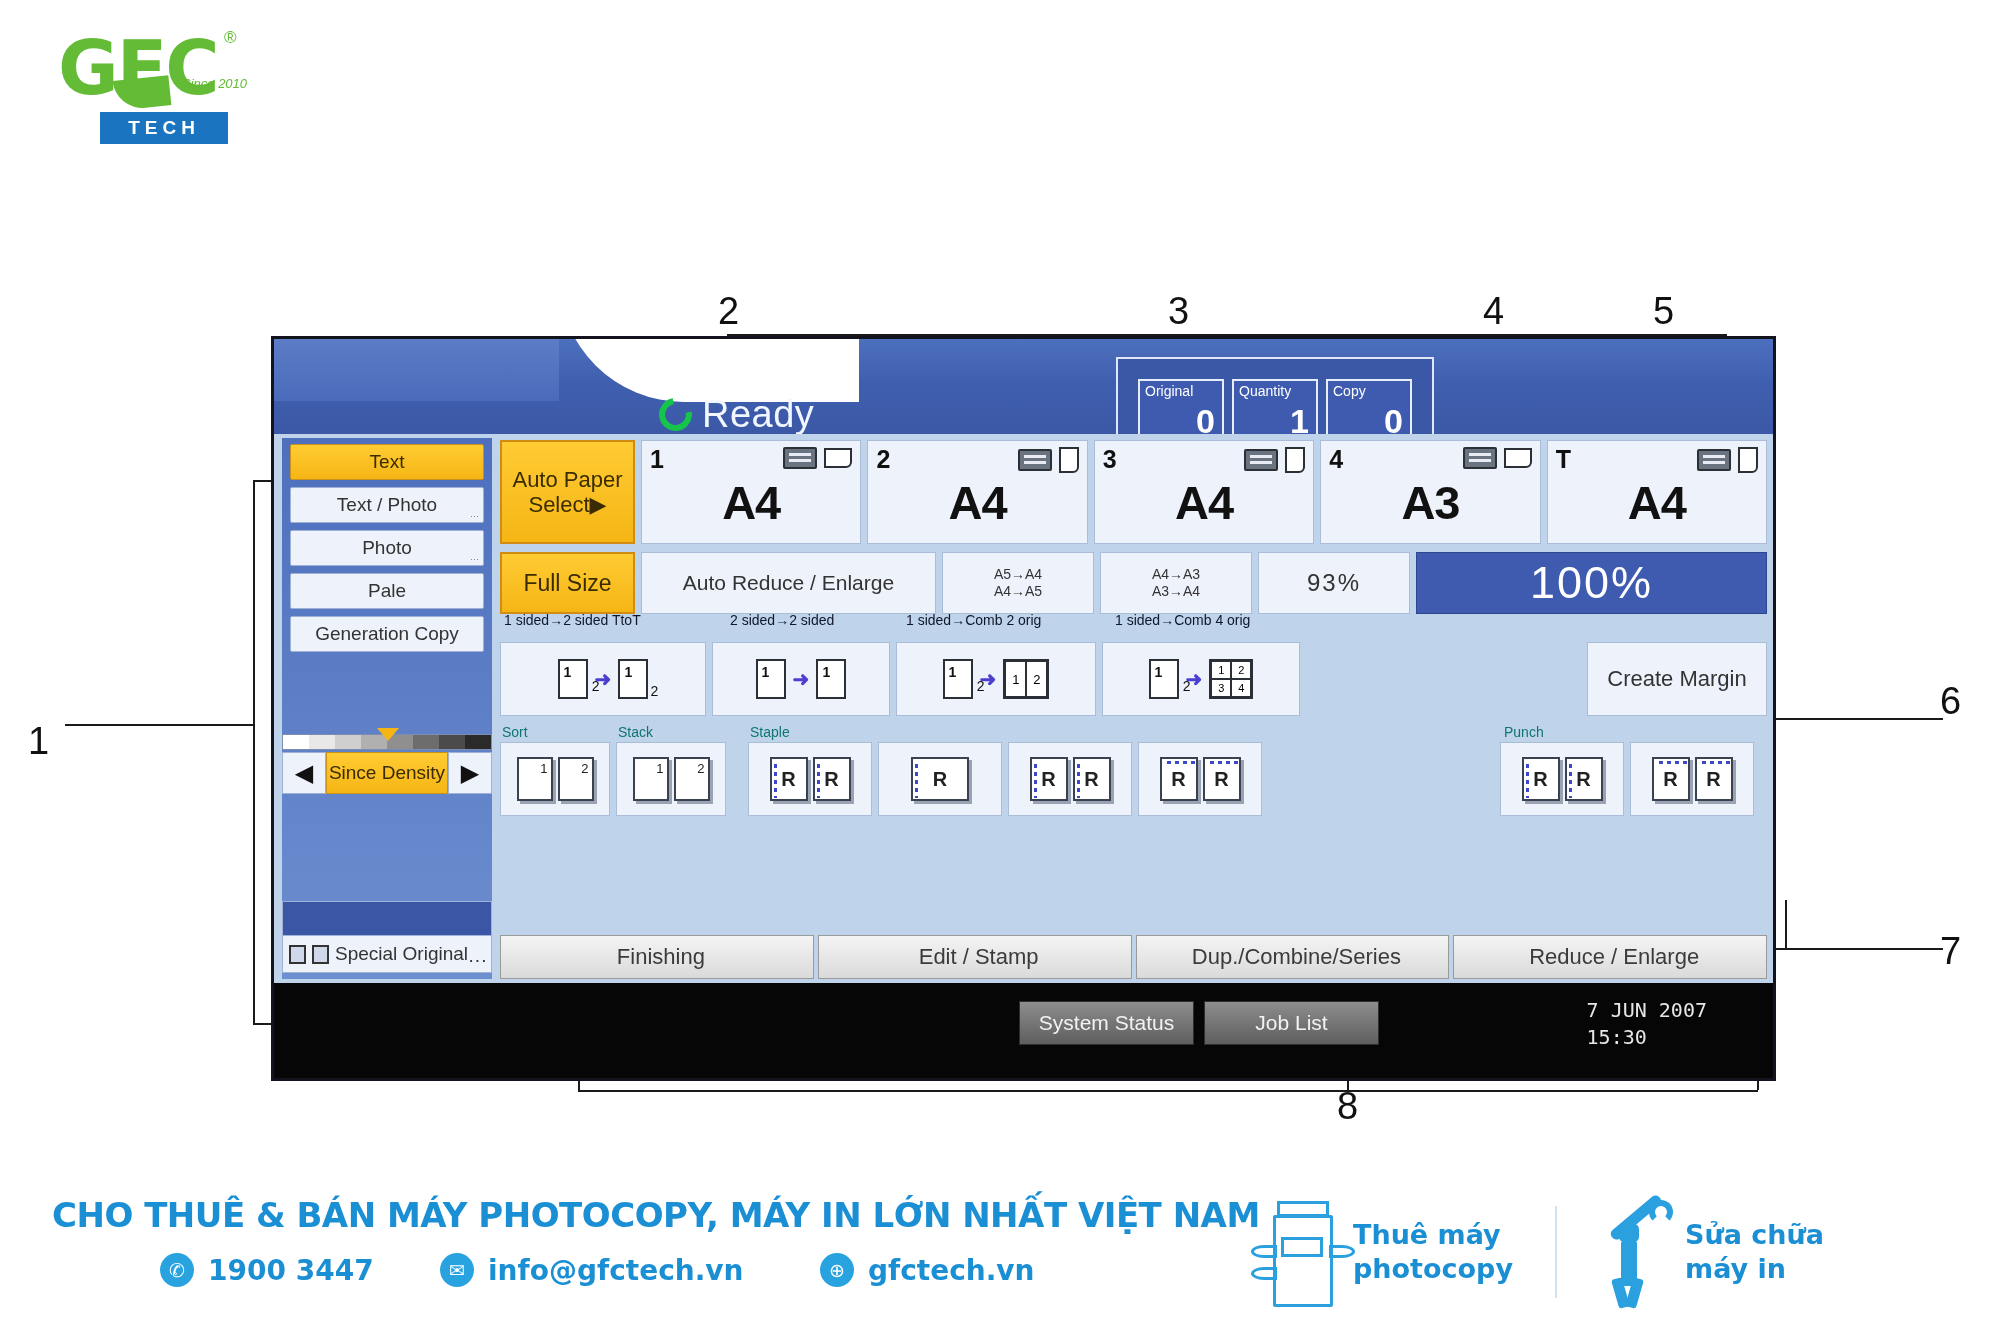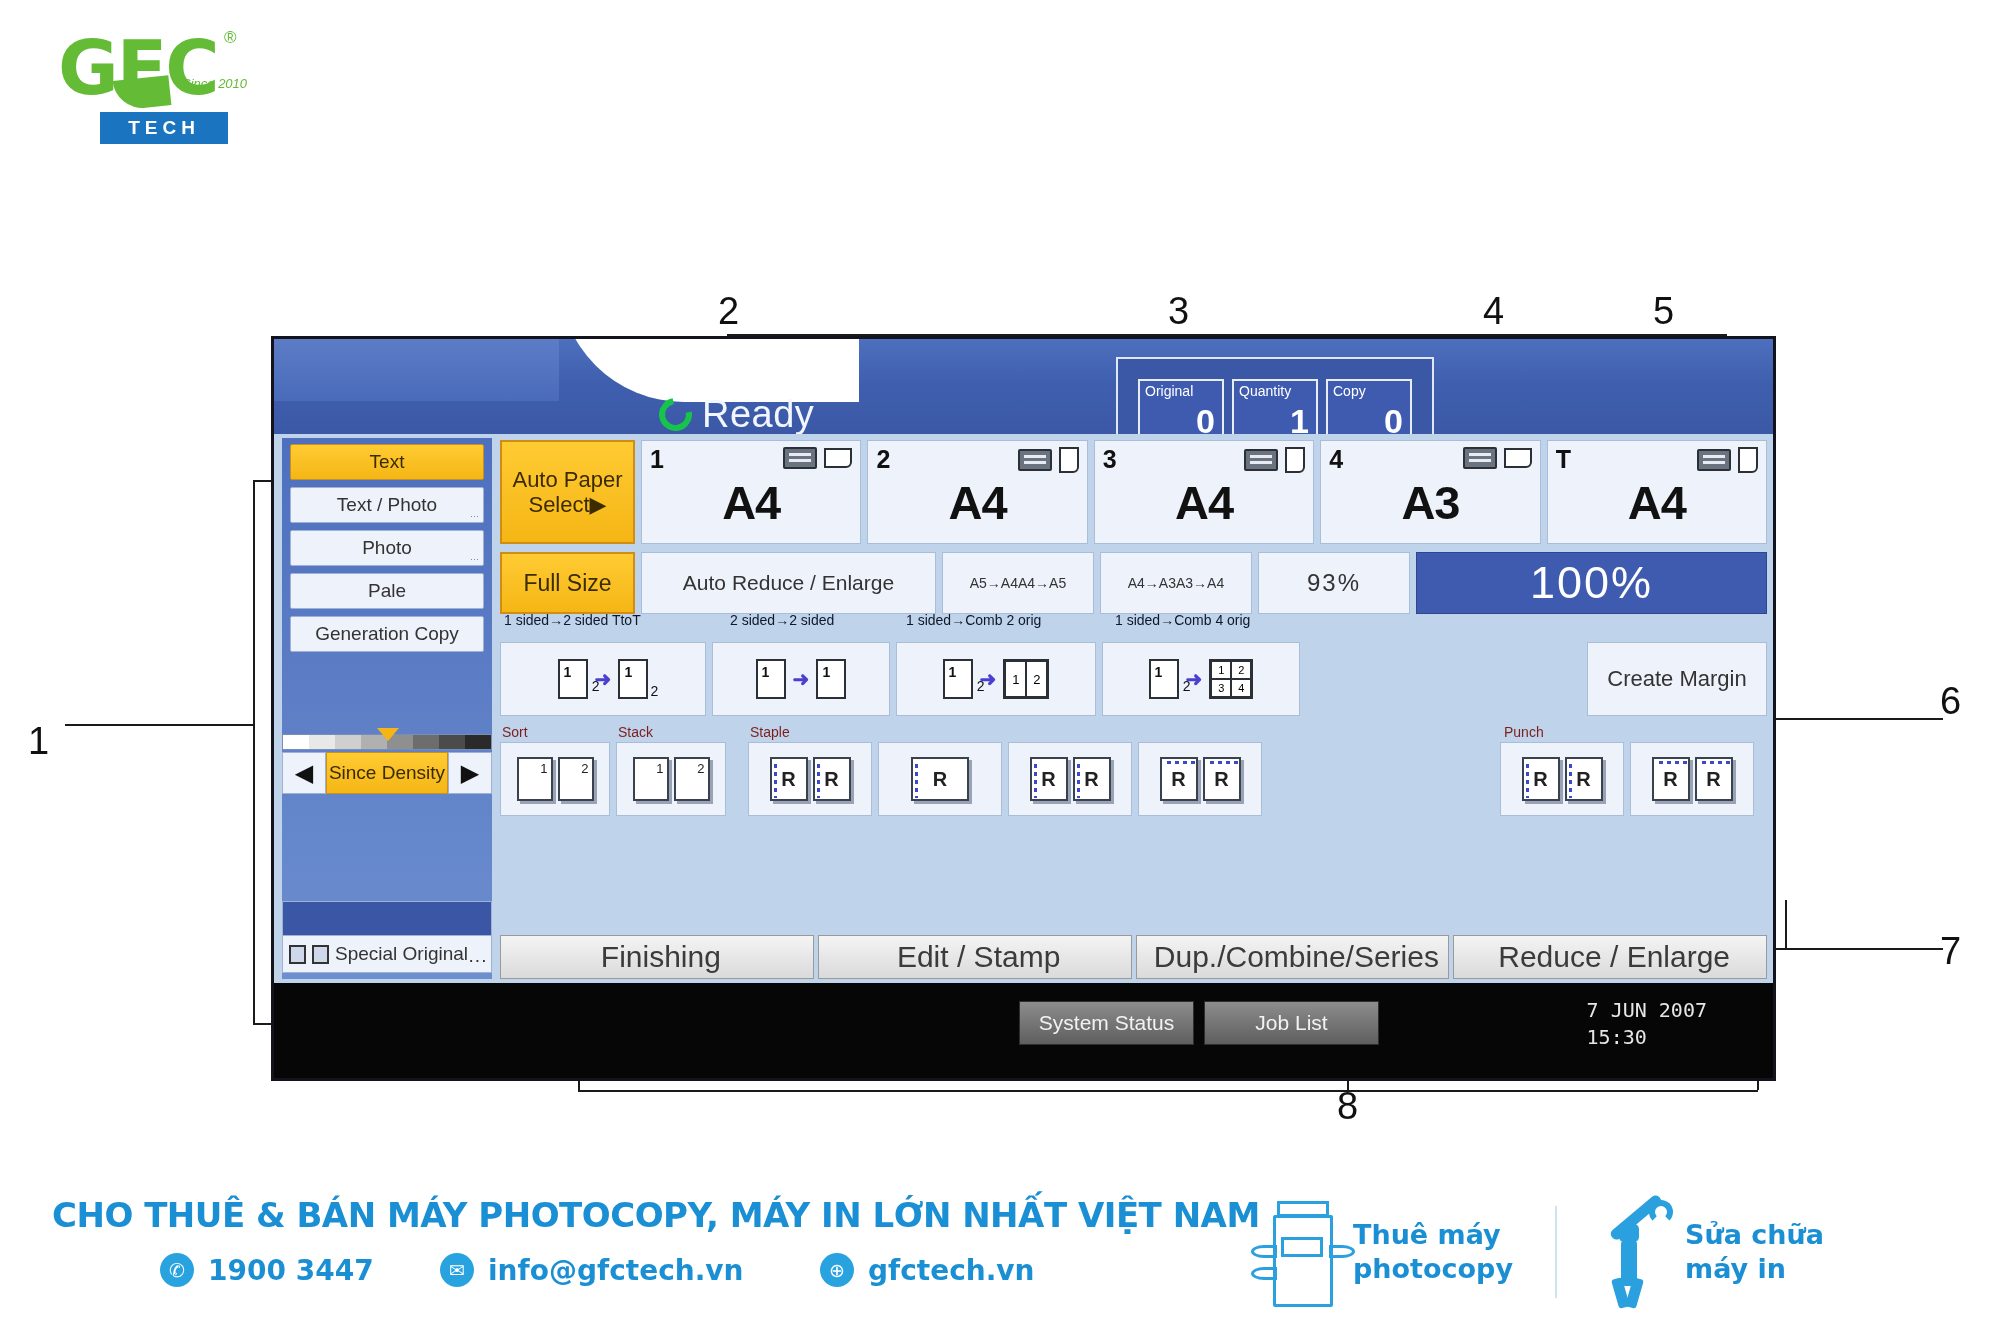--- a/index.html
+++ b/index.html
@@ -173,21 +173,21 @@
     width:135px; background:linear-gradient(180deg,#ffcb33,#f5b615);
     border:2px solid #d18c12; display:flex; align-items:center; justify-content:center;
     font-size:23px; color:#3a2c00;
   }
   #btn-autore {
     width:295px; background:#eef2fb; border:1px solid #a9bcd8;
     display:flex; align-items:center; justify-content:center; font-size:21px; color:#333;
   }
   .ratiobtn {
     width:152px; background:#eef2fb; border:1px solid #a9bcd8;
-    display:flex; flex-direction:row; align-items:center; justify-content:center;
+    display:flex; flex-direction:column; align-items:center; justify-content:center;
     font-size:14px; color:#333; line-height:17px;
   }
   #btn-93 { width:152px; background:#eef2fb; border:1px solid #a9bcd8;
     display:flex; align-items:center; justify-content:center; font-size:24px; color:#333; letter-spacing:2px; }
   #zoomdisp {
     flex:1; background:#3f5bb0; border:1px solid #2d4690;
     display:flex; align-items:center; justify-content:center;
     color:#ffffff; font-size:45px; letter-spacing:2px;
   }
 
@@ -211,21 +211,21 @@
   .grid2 { width:46px; height:40px; background:#fff; border:2px solid #2b2f36; display:grid;
            grid-template-columns:1fr 1fr; }
   .grid2 div { border:1px solid #2b2f36; font-size:13px; display:flex; align-items:center; justify-content:center; }
   #btn-createmargin {
     position:absolute; right:0; top:14px; width:180px; height:74px;
     background:#eef2fb; border:1px solid #a9bcd8;
     display:flex; align-items:center; justify-content:center; font-size:22px; color:#333;
   }
 
   #finrow { position:absolute; left:0; top:302px; right:0; height:86px; }
-  .flbls span { position:absolute; top:-16px; font-size:14px; color:#7f1d1d; }
+  .flbls span { position:absolute; top:-16px; font-size:14px; color:#0f766e; }
   .finbtn {
     position:absolute; top:2px; height:74px; background:#eef2fb; border:1px solid #a9bcd8;
     display:flex; align-items:center; justify-content:center; gap:5px;
   }
   .rpage {
     width:38px; height:44px; background:#fff; border:2px solid #3a4250;
     position:relative; display:flex; align-items:center; justify-content:center;
     font-size:20px; font-weight:bold; color:#222;
     box-shadow:3px 3px 0 #9aa3b4;
   }
@@ -240,21 +240,21 @@
   .spage i { position:absolute; right:3px; top:2px; font-style:normal; color:#222; }
   .wide { width:58px !important; }
 
   
   #tabs {
     position:absolute; left:226px; right:6px; bottom:-2px; height:44px; display:flex; gap:4px;
   }
   .tab {
     flex:1; background:linear-gradient(180deg,#f4f4f4,#dadada);
     border:1px solid #9a9a9a; display:flex; align-items:center; justify-content:center;
-    font-size:30px; color:#3b3b3b;padding-left:8px;
+    font-size:22px; color:#3b3b3b;padding-left:8px;
   }
 
   
   #botbar { position:absolute; left:0; bottom:0; width:100%; height:95px; background:#060606; }
   .bbtn {
     position:absolute; top:18px; height:44px; background:linear-gradient(180deg,#8d8d8d,#5e5e5e);
     border:1px solid #2e2e2e; color:#f2f2f2; font-size:21px;
     display:flex; align-items:center; justify-content:center;
   }
   #btn-sysstatus { left:745px; width:175px; }

